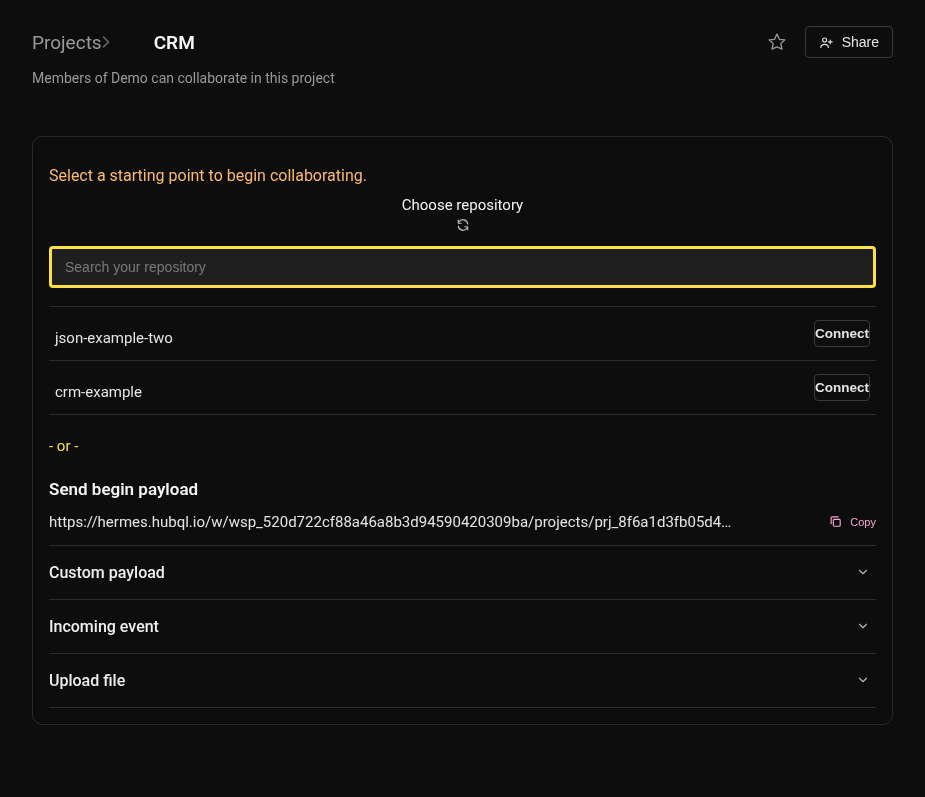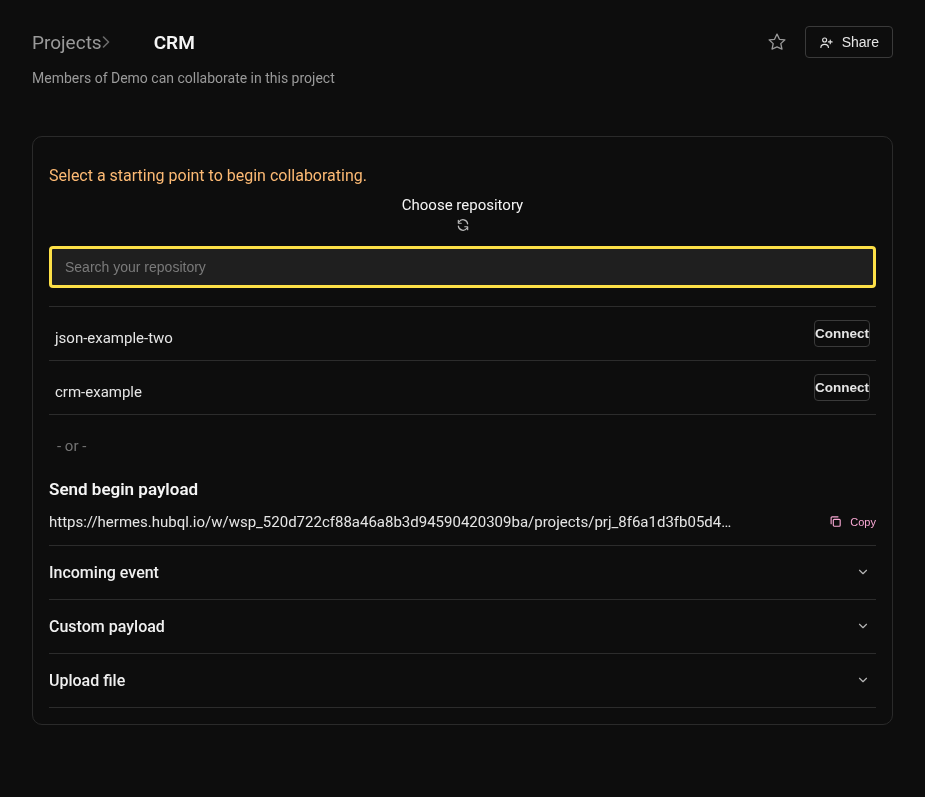--- a/index.html
+++ b/index.html
@@ -140,23 +140,23 @@
       background: transparent;
       border: 1px solid #3a3a3a;
       color: #e5e5e5;
       border-radius: 4px;
       padding: 5px 0;
       font-size: 13.5px;
       font-weight: 600;
       cursor: pointer;
     }
     .or-divider {
-      color: #737373;
+      color: #fde047;
       font-size: 15px;
-      margin: 22px 0 24px 8px;
+      margin: 22px 0 24px 0;
     }
     .payload-title {
       color: #f5f5f5;
       font-weight: 600;
       font-size: 17px;
       margin-bottom: 14px;
     }
     .url-row {
       display: flex;
       align-items: center;
@@ -283,29 +283,29 @@
               <rect x="8.5" y="8.5" width="11" height="11" rx="1.5" stroke="currentColor" stroke-width="1.8"></rect>
               <path d="M5 15.5V6a1.5 1.5 0 011.5-1.5H16" stroke="currentColor" stroke-width="1.8" stroke-linecap="round"></path>
             </svg>
         </span>
         <span>Copy</span>
       </button>
     </div>
 
     <div class="accordion">
       <div class="accordion-item">
-        <span class="accordion-label">Incoming event</span>
+        <span class="accordion-label">Custom payload</span>
         <span class="chevron-down">
           <svg width="14" height="14" viewBox="0 0 24 24" fill="none">
               <path d="M6 9l6 6 6-6" stroke="currentColor" stroke-width="2" stroke-linecap="round" stroke-linejoin="round"></path>
             </svg>
         </span>
       </div>
       <div class="accordion-item">
-        <span class="accordion-label">Custom payload</span>
+        <span class="accordion-label">Incoming event</span>
         <span class="chevron-down">
           <svg width="14" height="14" viewBox="0 0 24 24" fill="none">
               <path d="M6 9l6 6 6-6" stroke="currentColor" stroke-width="2" stroke-linecap="round" stroke-linejoin="round"></path>
             </svg>
         </span>
       </div>
       <div class="accordion-item">
         <span class="accordion-label">Upload file</span>
         <span class="chevron-down">
           <svg width="14" height="14" viewBox="0 0 24 24" fill="none">

